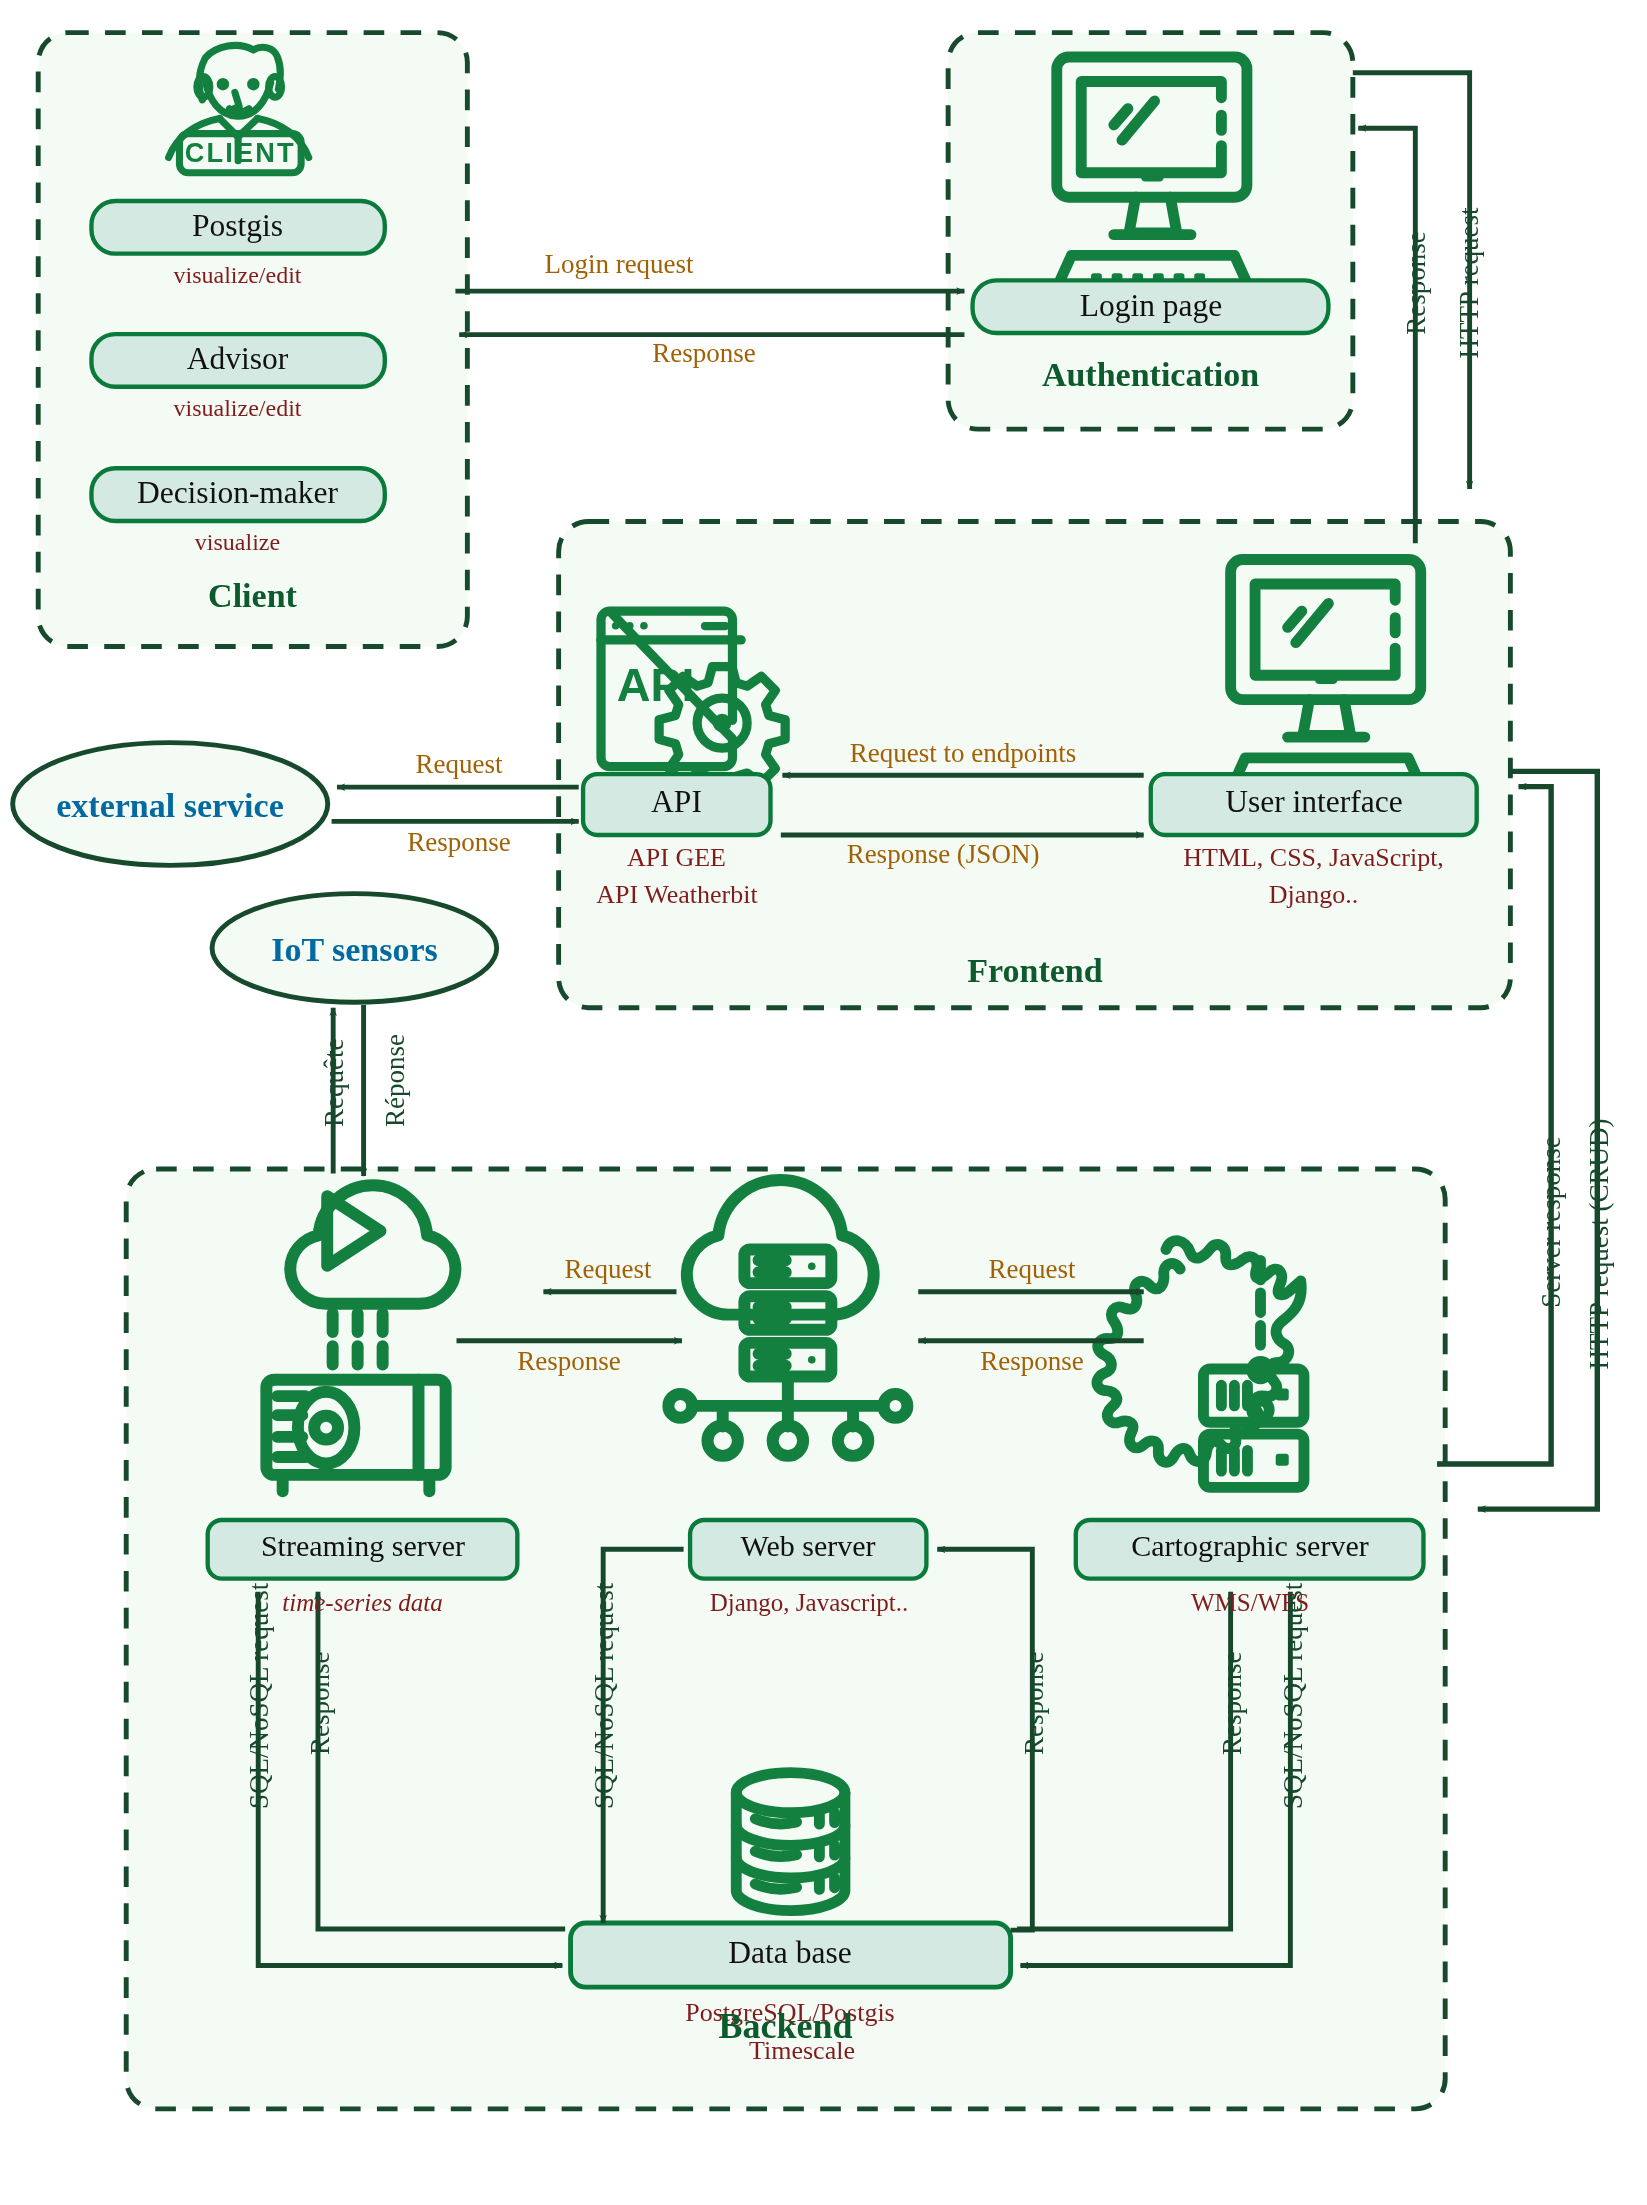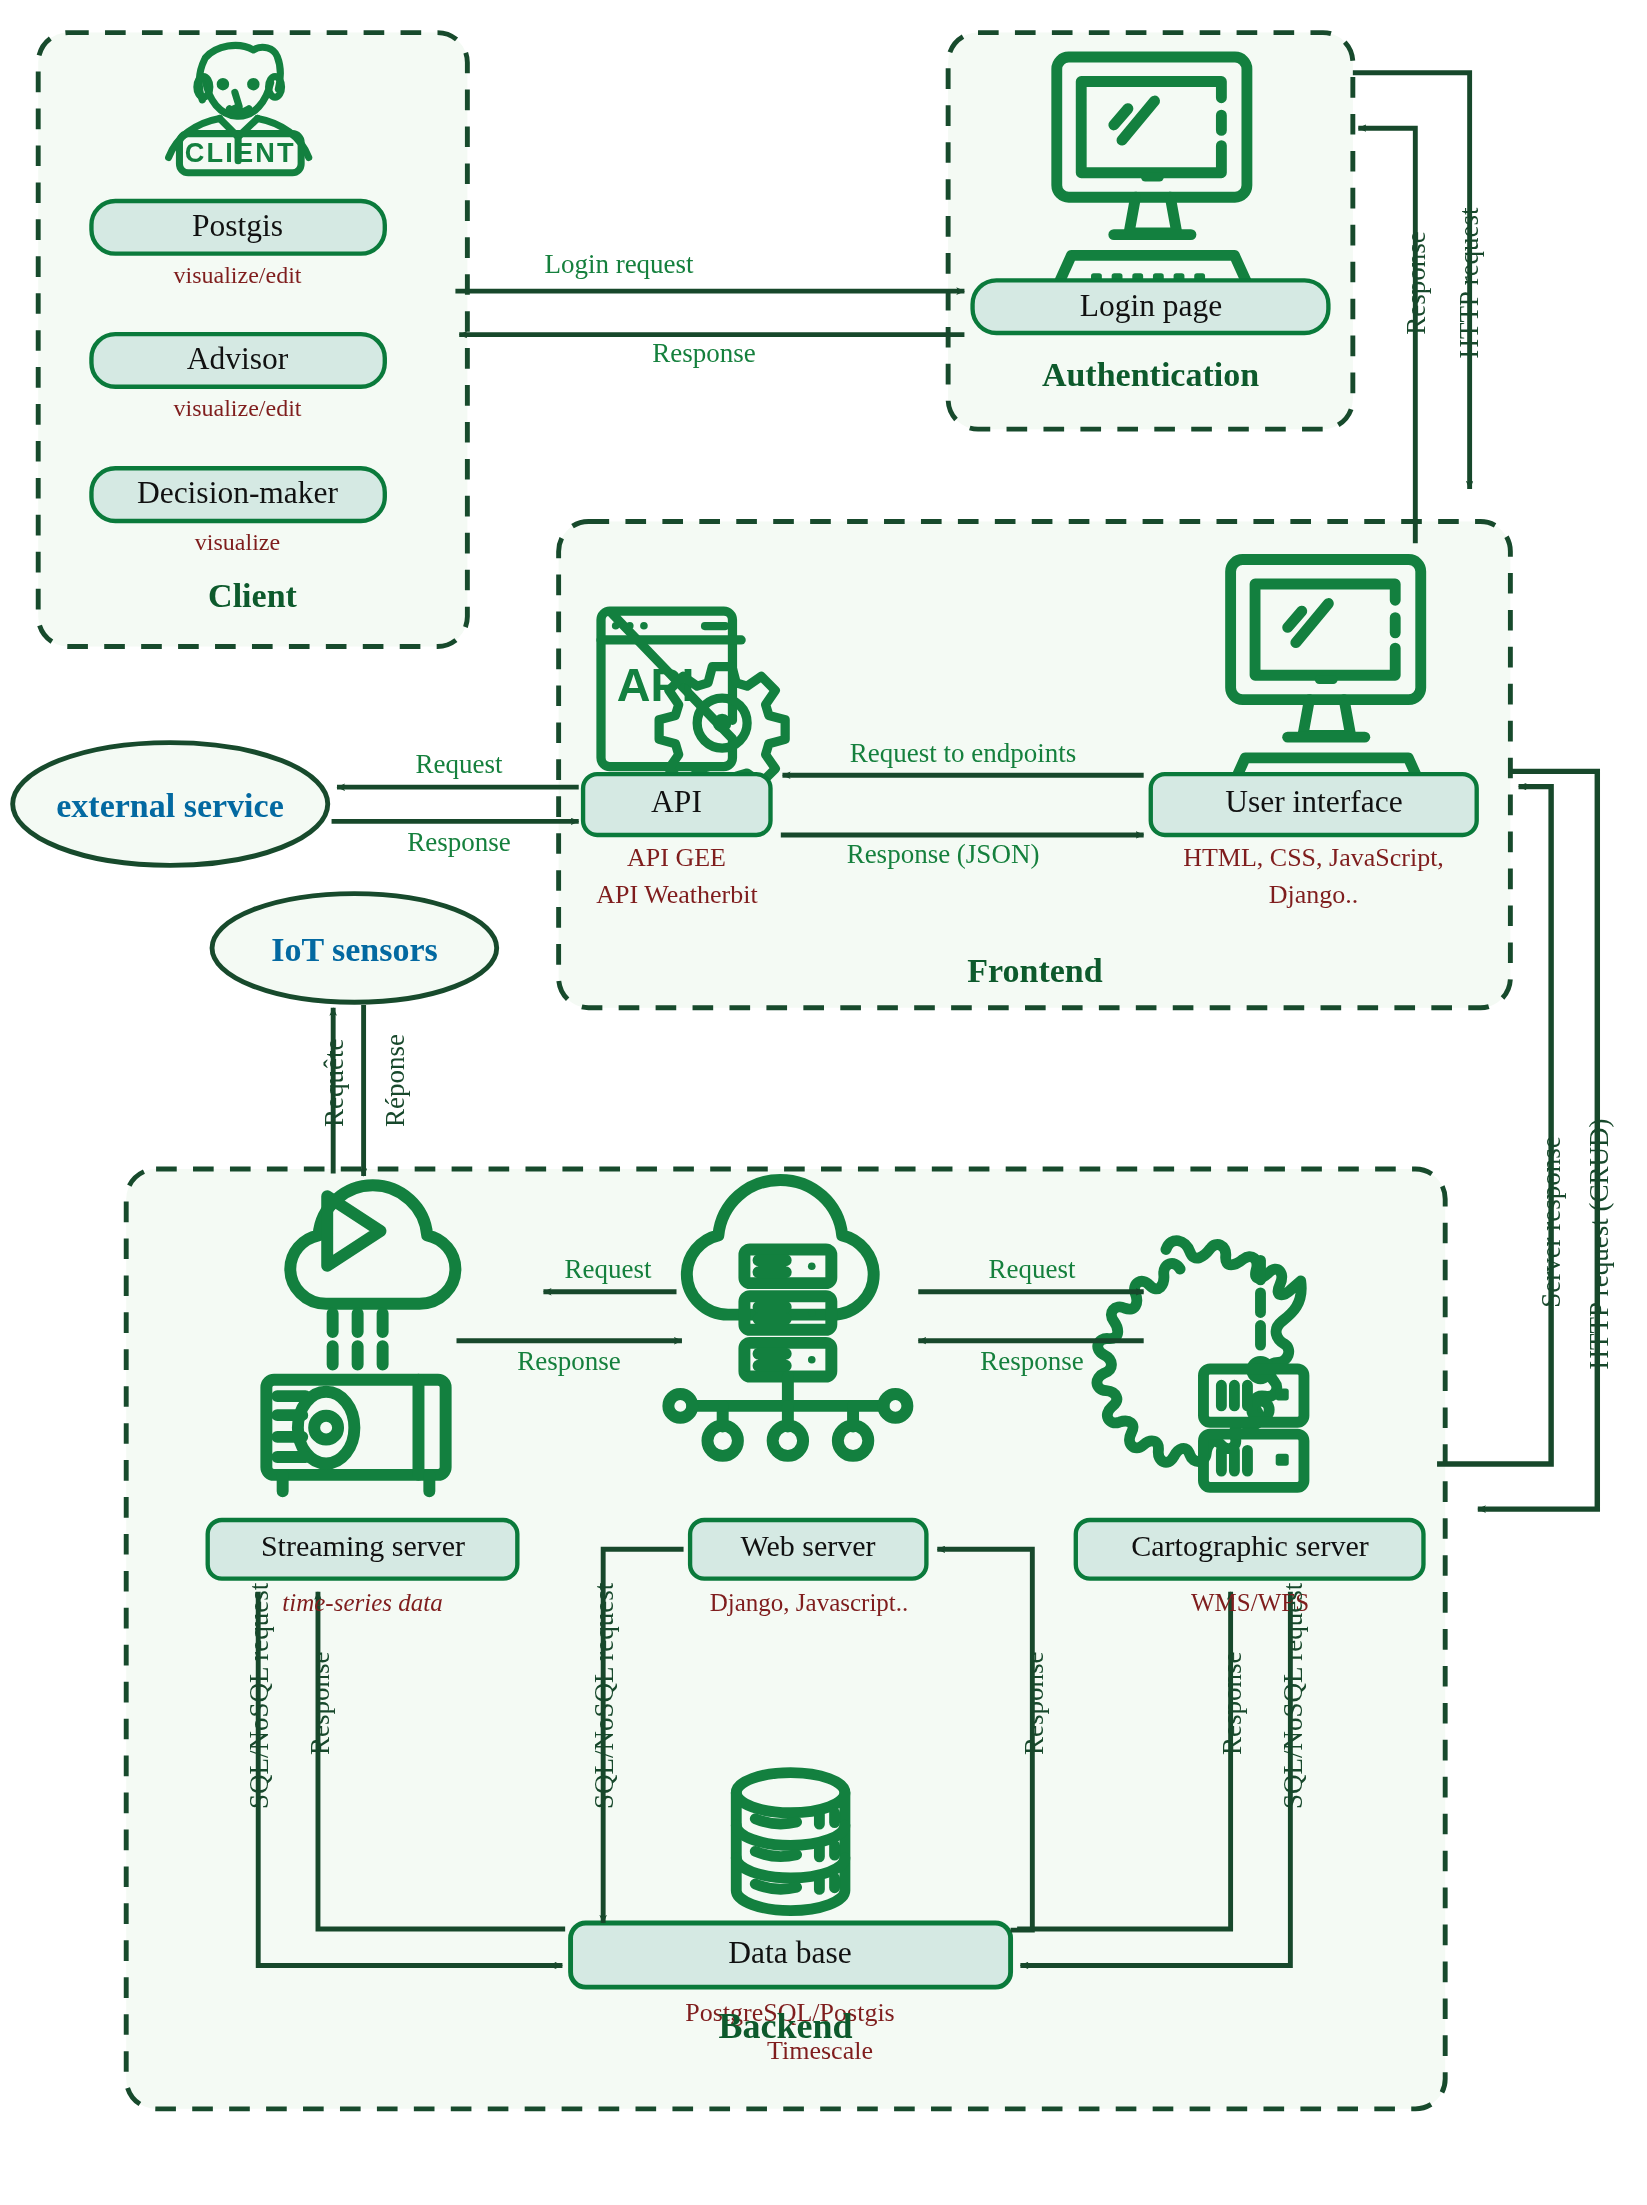--- a/index.html
+++ b/index.html
@@ -1,19 +1,19 @@
 <!DOCTYPE html>
 <html style="font-size:8.7px"><head>
 <meta charset="utf-8">
 <style>
   html,body{margin:0;padding:0;background:#ffffff;}
   #root{position:relative;width:1648px;height:2205px;background:#fff;
         font-family:"Liberation Serif","DejaVu Serif",serif;}
   svg{position:absolute;left:0;top:0;width:1648px;height:2205px;overflow:visible;}
-  .lbl{position:absolute;color:#15803d;font-family:"Liberation Serif","DejaVu Serif",serif;
+  .lbl{position:absolute;color:#a16207;font-family:"Liberation Serif","DejaVu Serif",serif;
        white-space:nowrap;}
   .boxlabel{position:absolute;color:#111;font-family:"Liberation Serif","DejaVu Serif",serif;
        white-space:nowrap;text-align:center;}
   .panel-title{position:absolute;color:#0d5a2c;font-weight:bold;
        font-family:"Liberation Serif","DejaVu Serif",serif;white-space:nowrap;}
   .ell-title{position:absolute;color:#0369a1;font-weight:bold;
        font-family:"Liberation Serif","DejaVu Serif",serif;white-space:nowrap;}
   .sub{position:absolute;color:#7f1d1d;font-family:"Liberation Serif","DejaVu Serif",serif;
        white-space:nowrap;text-align:center;}
   .vlbl{position:absolute;color:#17482b;font-family:"Liberation Serif","DejaVu Serif",serif;
@@ -295,21 +295,21 @@
 <div class="sub" style="left:197px;top:1589px;width:331px;font-size:25px;font-style:italic;">time-series data</div>
 
 <div class="boxlabel" style="left:690px;top:1529px;width:236px;font-size:30px;">Web server</div>
 <div class="sub" style="left:657px;top:1589px;width:304px;font-size:25px;font-family:Liberation Serif, serif;">Django, Javascript..</div>
 
 <div class="boxlabel" style="left:1076px;top:1529px;width:348px;font-size:30px;">Cartographic server</div>
 <div class="sub" style="left:1076px;top:1589px;width:348px;font-size:25px;">WMS/WFS</div>
 
 <div class="boxlabel" style="left:570px;top:1935px;width:440px;font-size:31.5px;">Data base</div>
 <div class="sub" style="left:570px;top:1998px;width:440px;font-size:26px;">PostgreSQL/Postgis</div>
-<div class="sub" style="left:600px;top:2036px;width:440px;font-size:26px;">Timescale</div>
+<div class="sub" style="left:582px;top:2036px;width:440px;font-size:26px;">Timescale</div>
 
 <div class="lbl" style="left:608px;top:1254px;font-size:27px;transform:translateX(-50%);">Request</div>
 <div class="lbl" style="left:569px;top:1346px;font-size:27px;transform:translateX(-50%);">Response</div>
 <div class="lbl" style="left:1032px;top:1254px;font-size:27px;transform:translateX(-50%);">Request</div>
 <div class="lbl" style="left:1032px;top:1346px;font-size:27px;transform:translateX(-50%);">Response</div>
 
 <div class="vlbl" style="left:244px;top:1809px;font-size:27px;transform:rotate(-90deg);">SQL/NoSQL request</div>
 <div class="vlbl" style="left:305px;top:1755px;font-size:27px;transform:rotate(-90deg);">Response</div>
 <div class="vlbl" style="left:589px;top:1809px;font-size:27px;transform:rotate(-90deg);">SQL/NoSQL request</div>
 <div class="vlbl" style="left:1019px;top:1755px;font-size:27px;transform:rotate(-90deg);">Response</div>

